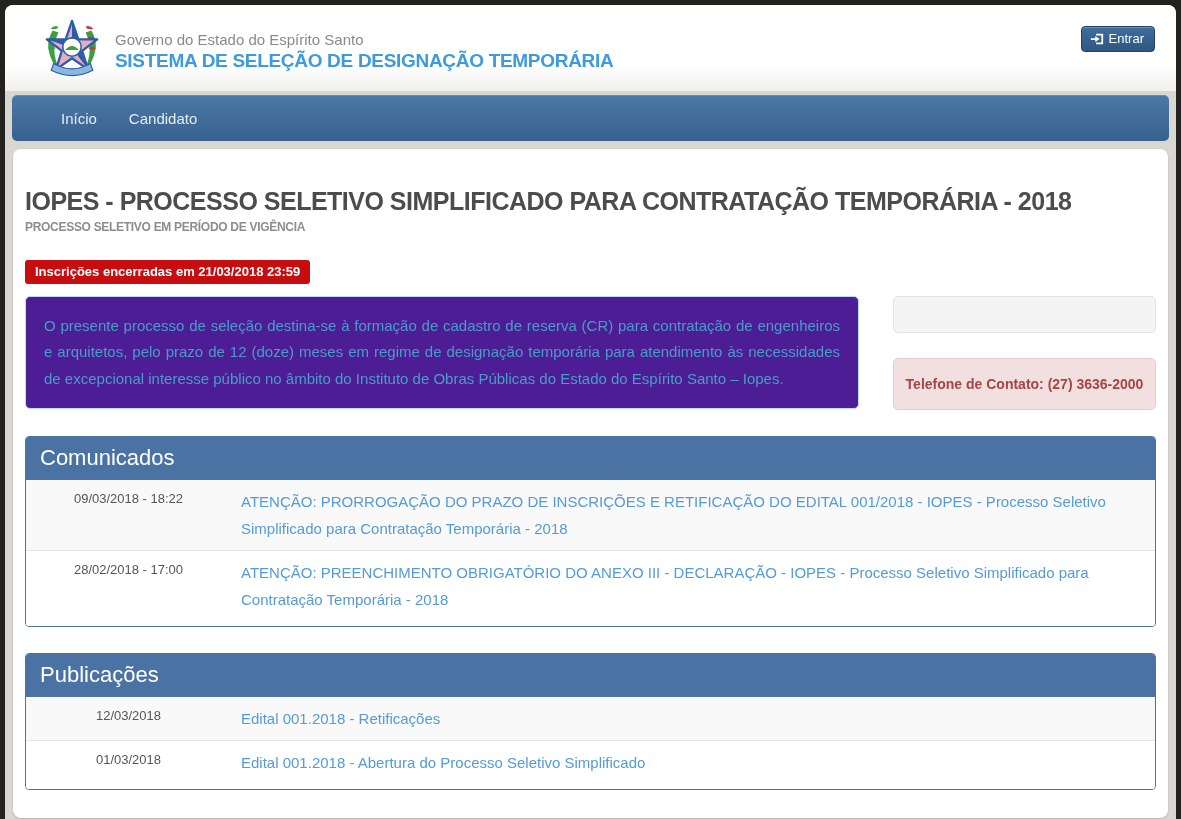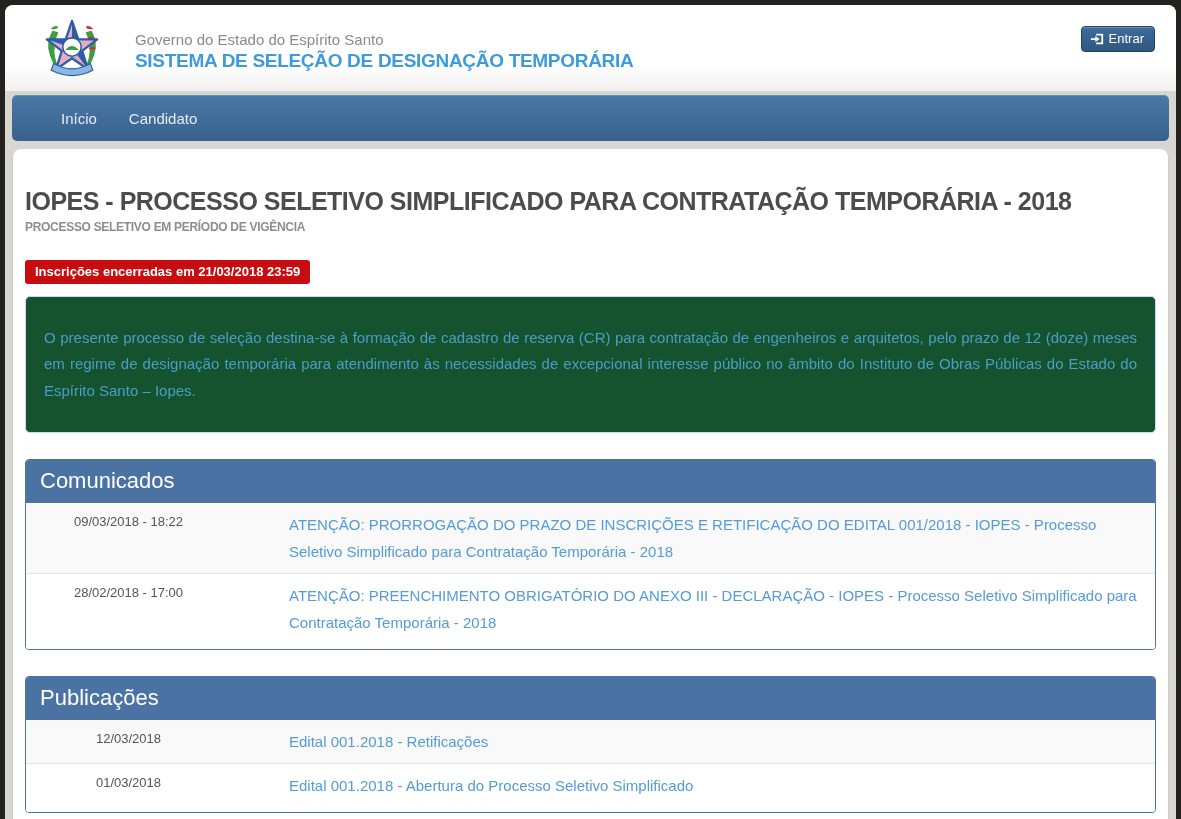--- a/index.html
+++ b/index.html
@@ -18,21 +18,21 @@
   }
 
   
   .top-header {
     position:relative;
     height:86px;
     background:linear-gradient(#ffffff 70%, #f1f0ee);
     border-radius:6px 6px 0 0;
   }
   .brand {
-    display:flex; align-items:center; gap:32px;
+    display:flex; align-items:center; gap:12px;
     padding:12px 0 0 36px;
   }
   .brand-text .org {
     color:#8a8a8a; font-size:15px; margin-bottom:2px;
   }
   .brand-text .system {
     color:#3d9bdc; font-size:19px; font-weight:bold; letter-spacing:-0.3px;
   }
   .btn-entrar {
     position:absolute; top:21px; right:21px;
@@ -84,24 +84,24 @@
     margin-top:26px;
     background:#c80d10; color:#fff;
     font-size:13px; font-weight:bold;
     padding:4px 10px 5px 10px;
     border-radius:3px;
   }
 
   .desc-row { display:flex; gap:34px; margin-top:12px; align-items:flex-start; }
   .info-box {
     flex:1;
-    background:#14532d;
+    background:#4c1d95;
     border:1px solid #bce0ef;
     border-radius:5px;
-    padding:28px 18px;
+    padding:16px 18px;
     color:#4a9dc8;
     font-size:15px;
     line-height:1.75;
     text-align:justify;
   }
   .side-col { width:263px; flex:0 0 263px; }
   .gray-well {
     height:37px;
     background:#f4f4f4;
     border:1px solid #e3e3e3;
@@ -118,21 +118,21 @@
   }
 
   
   .panel { margin-top:26px; border:1px solid #4a73a4; border-radius:4px; overflow:hidden; }
   .panel-heading {
     background:#4a73a4; color:#fff;
     font-size:22px;
     padding:8px 2px 9px 14px;
   }
   .panel-body { background:#fff; padding-bottom:5px; }
-  .t-row { display:grid; grid-template-columns:205px 1fr;gap:48px; }
+  .t-row { display:grid; grid-template-columns:205px 1fr; }
   .t-row + .t-row { border-top:1px solid #e4e4e4; }
   .t-row:first-child { background:#f9f9f9; }
   .cell-date {
     color:#555; font-size:13px;
     text-align:center;
     padding:11px 10px 8px 10px;
     white-space:nowrap;
   }
   .cell-link { padding:8px 14px 8px 10px; }
   .cell-link a {
@@ -190,20 +190,24 @@
 
   <main class="content-card">
 
     <h1 class="page-title">IOPES - PROCESSO SELETIVO SIMPLIFICADO PARA CONTRATAÇÃO TEMPORÁRIA - 2018</h1>
     <h2 class="page-subtitle">PROCESSO SELETIVO EM PERÍODO DE VIGÊNCIA</h2>
 
     <span class="badge-deadline">Inscrições encerradas em 21/03/2018 23:59</span>
 
     <div class="desc-row">
       <div class="info-box">O presente processo de seleção destina-se à formação de cadastro de reserva (CR) para contratação de engenheiros e arquitetos, pelo prazo de 12 (doze) meses em regime de designação temporária para atendimento às necessidades de excepcional interesse público no âmbito do Instituto de Obras Públicas do Estado do Espírito Santo – Iopes.</div>
+      <div class="side-col">
+        <div class="gray-well"></div>
+        <div class="phone-box">Telefone de Contato: (27) 3636-2000</div>
+      </div>
     </div>
 
     
     <section class="panel">
       <div class="panel-heading">Comunicados</div>
       <div class="panel-body">
         <div class="t-row">
           <div class="cell-date">09/03/2018 - 18:22</div>
           <div class="cell-link"><a>ATENÇÃO: PRORROGAÇÃO DO PRAZO DE INSCRIÇÕES E RETIFICAÇÃO DO EDITAL 001/2018 - IOPES - Processo Seletivo Simplificado para Contratação Temporária - 2018</a></div>
         </div>

